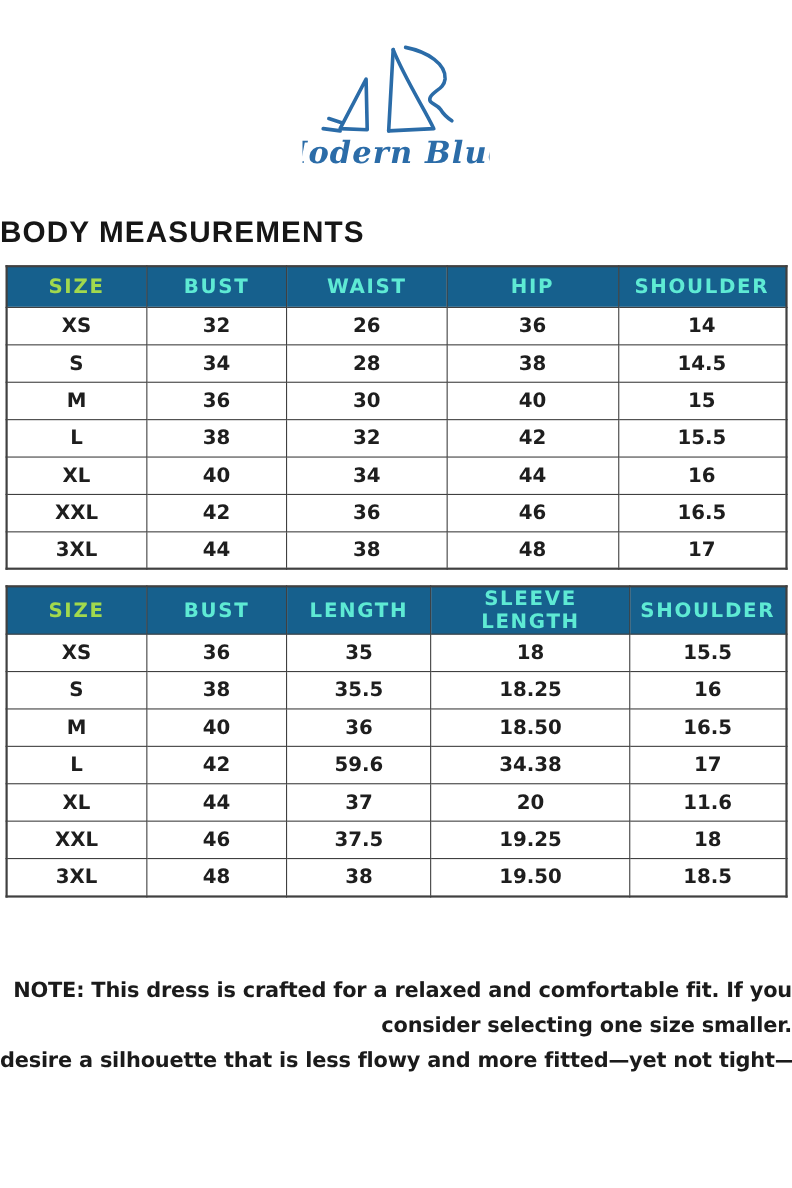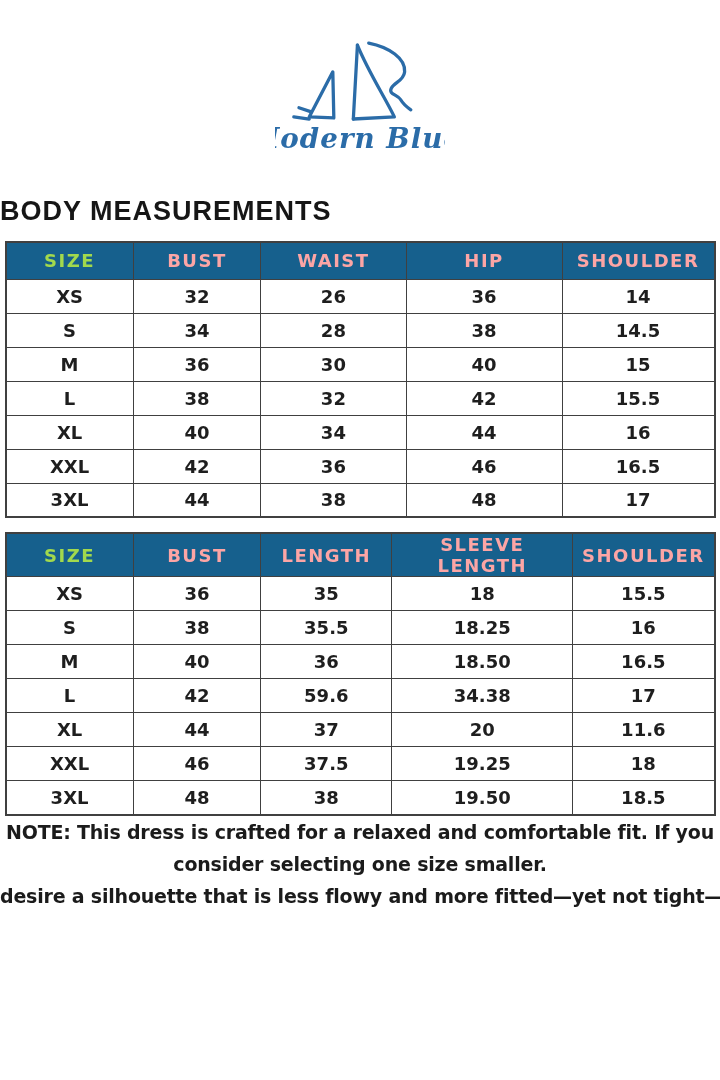--- a/index.html
+++ b/index.html
@@ -54,37 +54,38 @@
   }
   table.meas-table th,
   table.meas-table td{
     border:1px solid var(--border);
     text-align:center;
     vertical-align:middle;
     padding:0;
   }
   table.meas-table th{
     background:var(--header-bg);
-    color:#fca5a5;
+    color:#5eead4;
     height:37px;
     font-size:18px;
     font-weight:700;
     letter-spacing:1.5px;
   }
   table.meas-table th.size-head{color:var(--size-green);}
   table.meas-table td{
     height:34px;
     font-size:18px;
     font-weight:700;
     color:var(--cell-ink);
     background:#ffffff;
   }
   
   .note{
-    text-align:center;
+    margin-top:68px;
+    text-align:right;
     font-weight:600;
     font-size:19px;
     line-height:32px;
     color:#1b1b1b;
     letter-spacing:-0.2px;
   }
   .note-line{white-space:nowrap;}
 </style>
 </head>
 <body>

